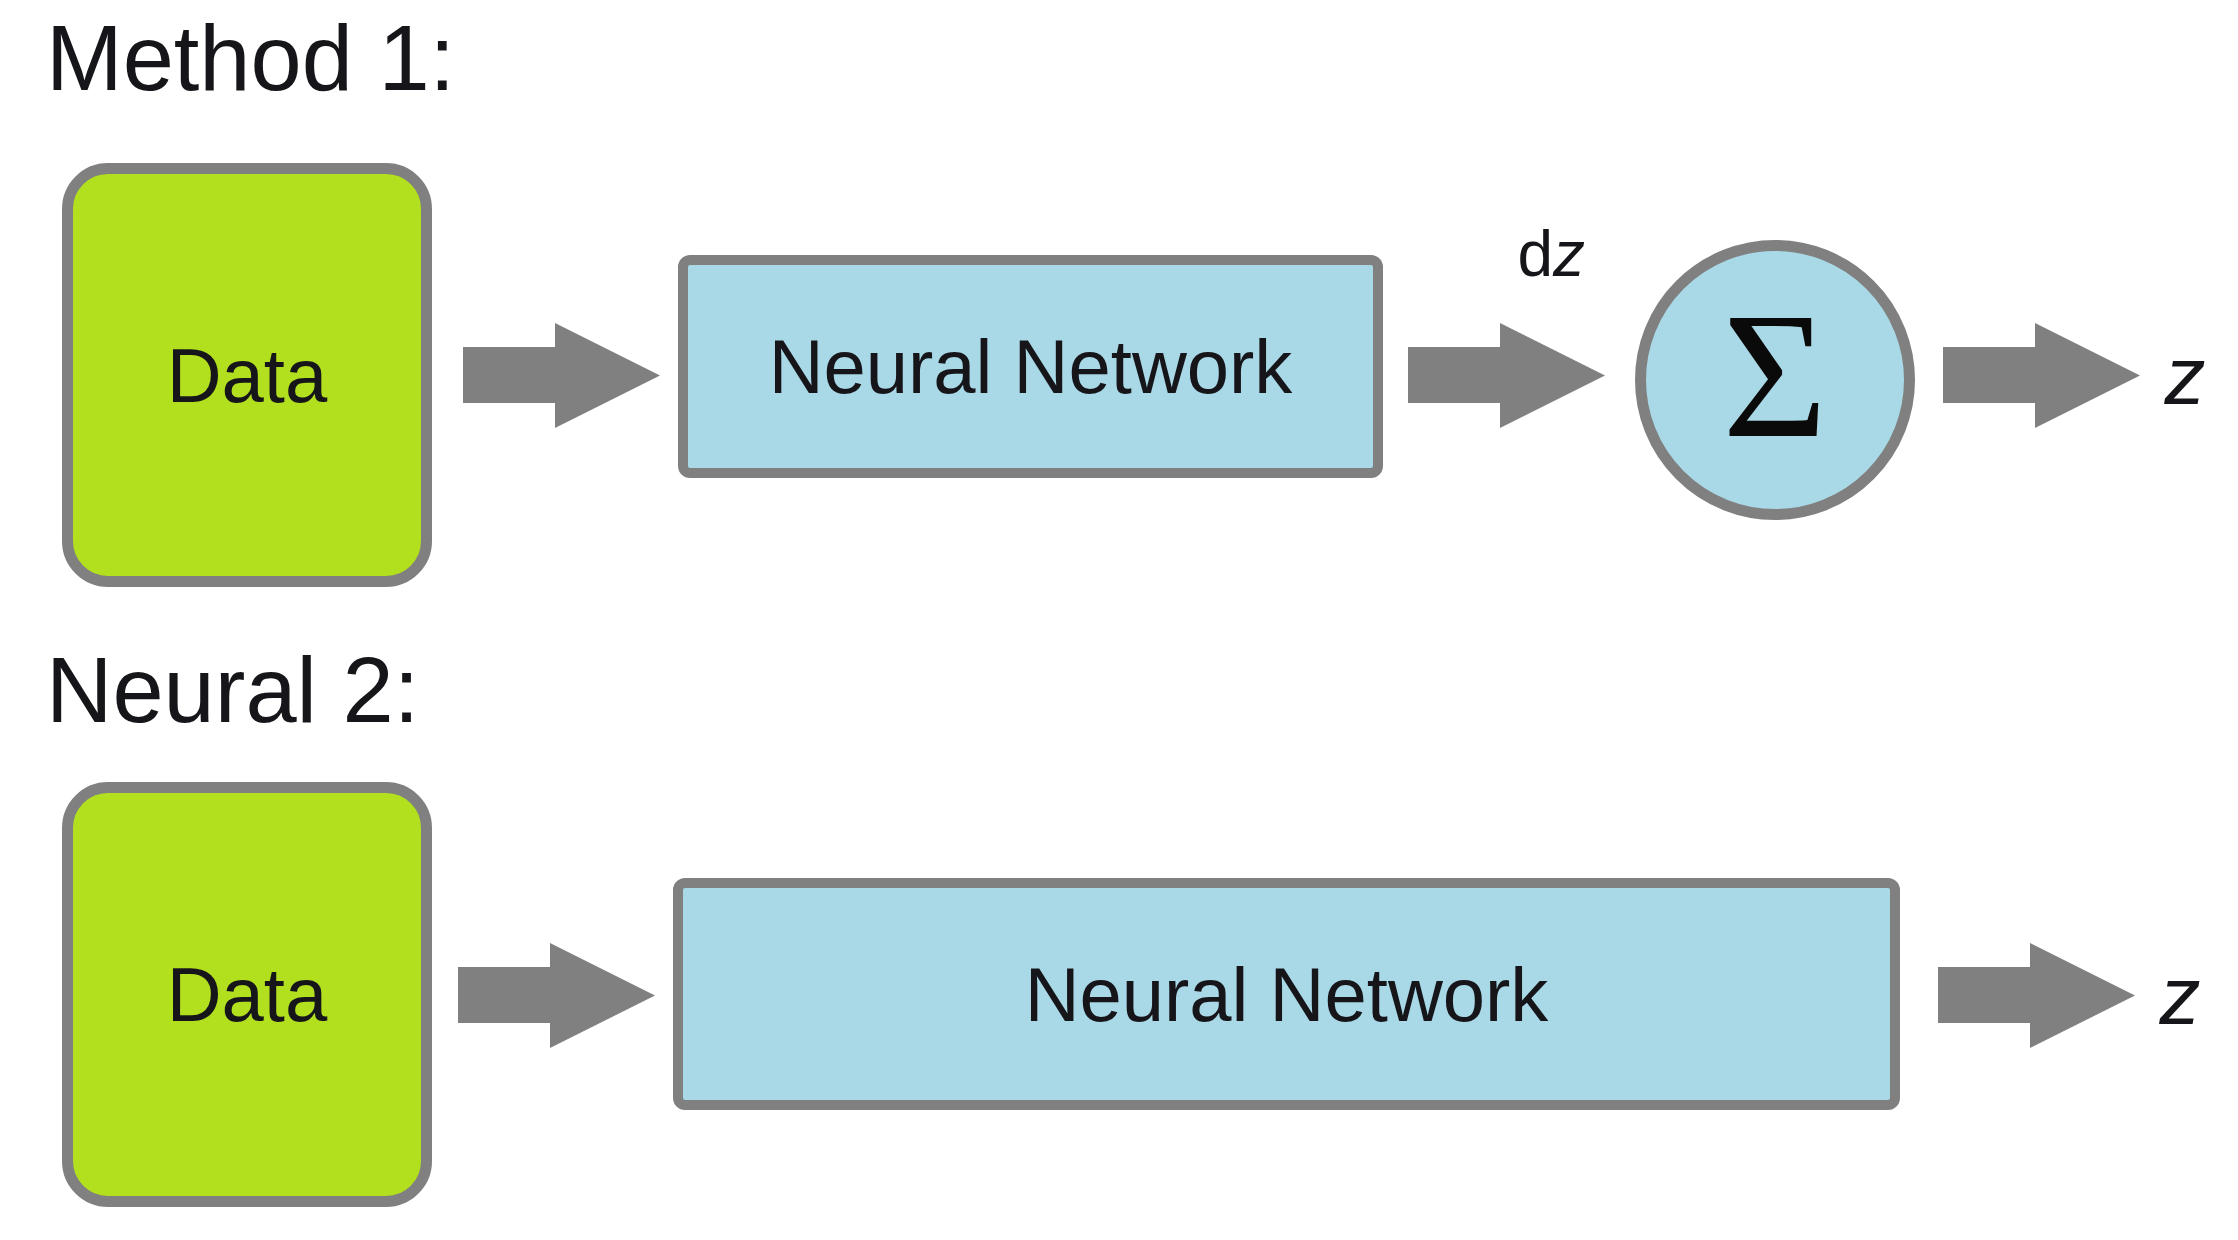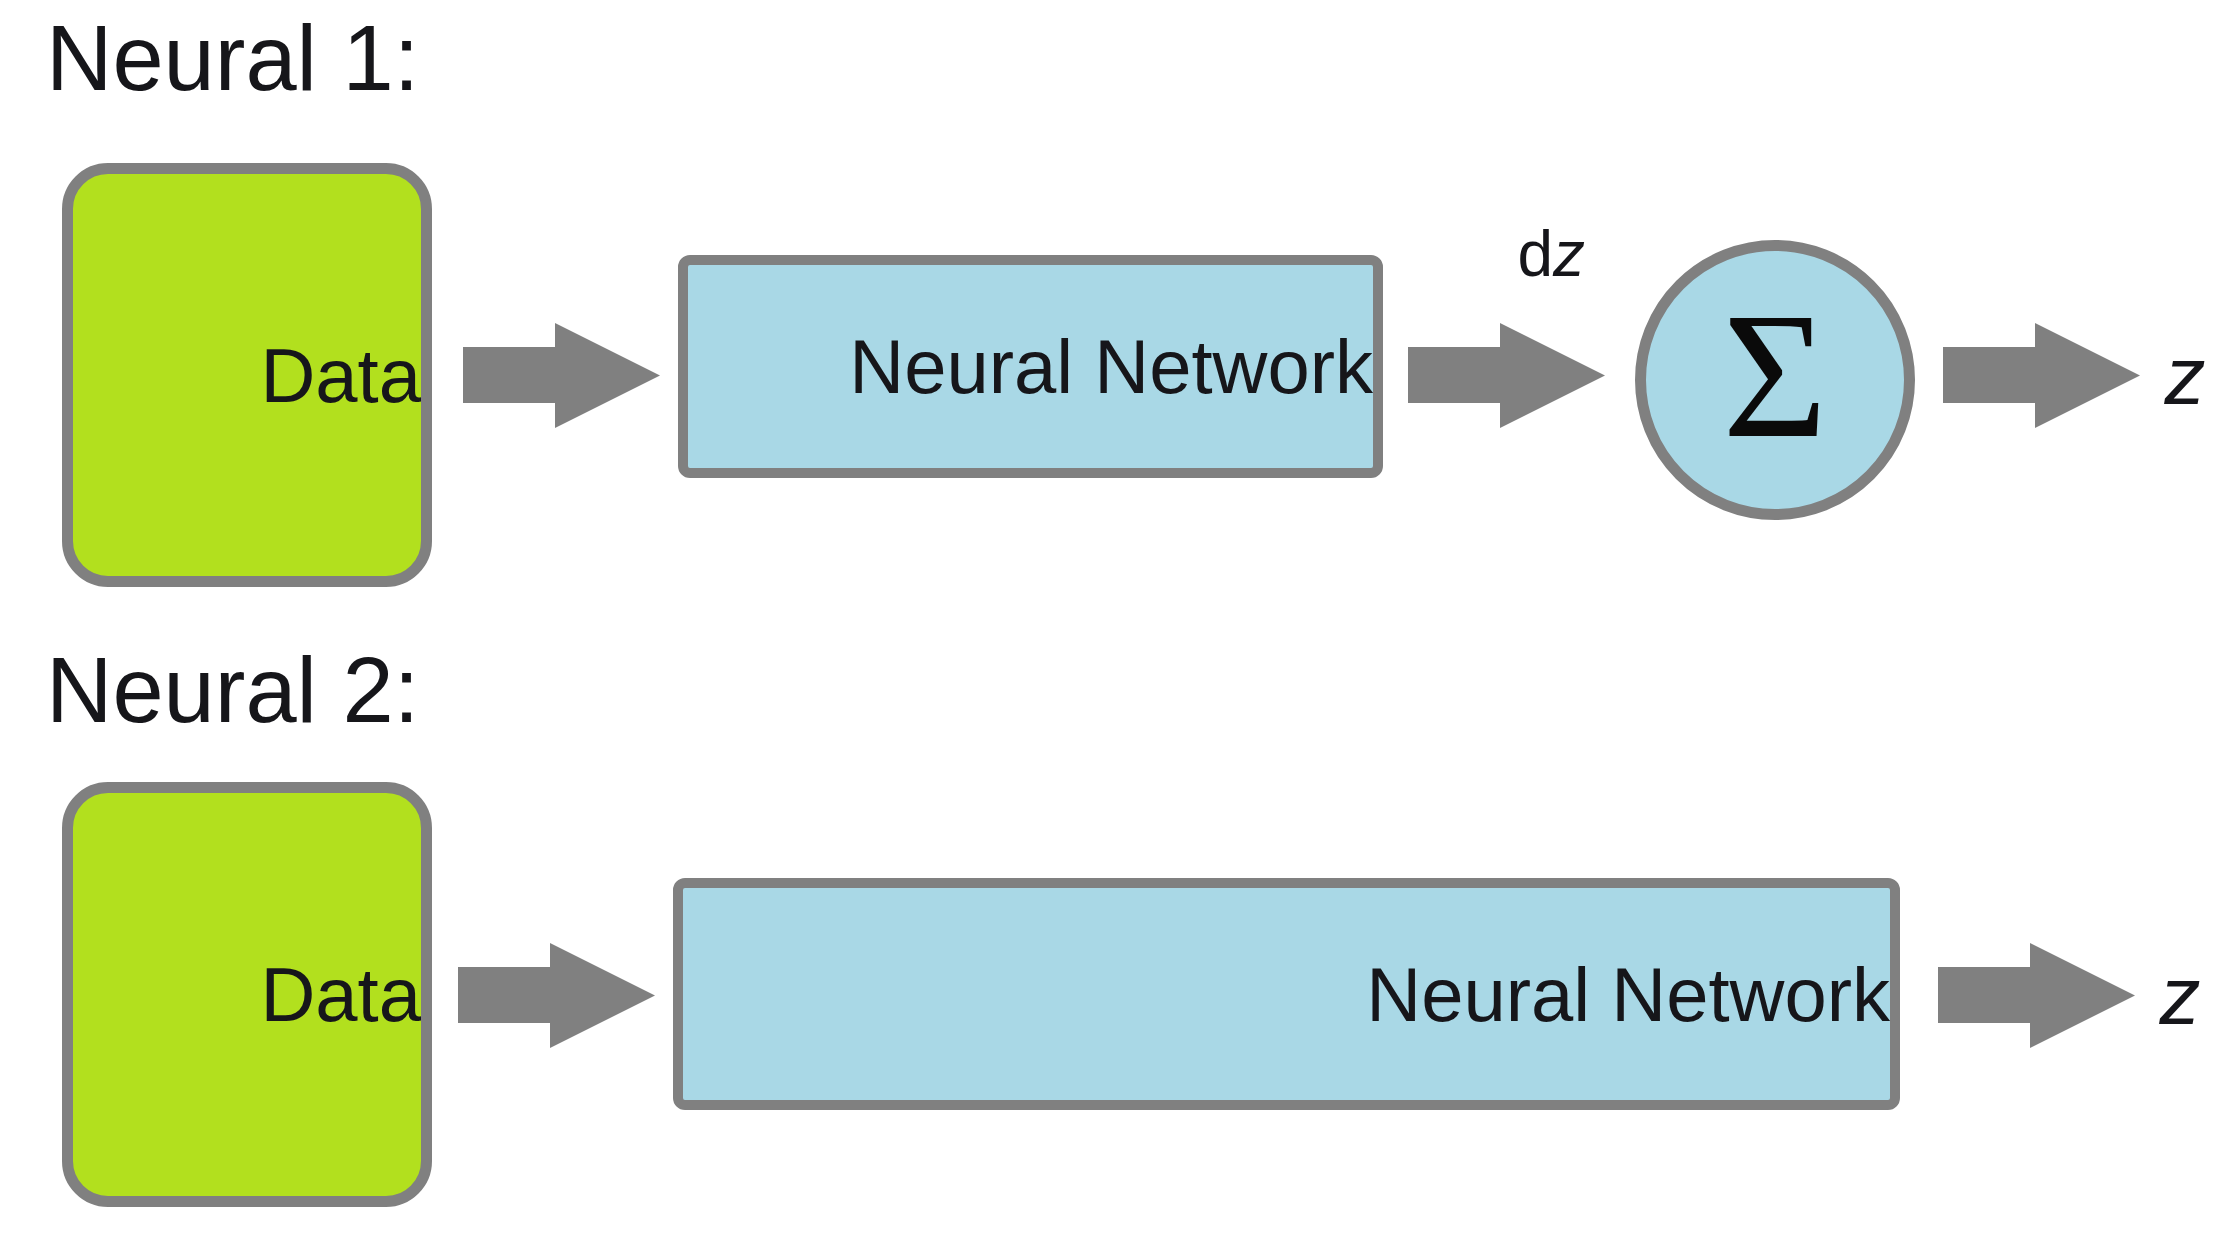--- a/index.html
+++ b/index.html
@@ -18,21 +18,21 @@
     line-height:1.1;
     color:var(--text,#16161a);
     white-space:nowrap;
   }
   .title.t1{top:8px;}
   .title.t2{top:640px;}
 
   .box{
     position:absolute;
     box-sizing:border-box;
-    display:flex;align-items:center;justify-content:flex-end;
+    display:flex;align-items:center;justify-content:center;
     text-align:center;
   }
   .data-box{
     background:var(--green,#b2e01e);
     border:11px solid var(--gray,#808080);
     border-radius:46px;
     width:370px;
     font-size:76px;
   }
   .data-box.d1{left:62px;top:163px;height:424px;}
@@ -94,21 +94,21 @@
   }
   .out-label.z1{left:2140px;top:323px;}
   .out-label.z2{left:2135px;top:943px;}
 </style>
 </head>
 <body>
 
 <div class="canvas">
 
   <section>
-    <div class="title t1">Neural 1:</div>
+    <div class="title t1">Method 1:</div>
 
     <div class="box data-box d1">
       <span>Data</span>
     </div>
 
     <svg class="arrow m1a1" viewBox="0 0 197 105">
       <polygon points="0,24 92,24 92,0 197,52.5 92,105 92,80 0,80"></polygon>
     </svg>
 
     <div class="box nn-box n1">

